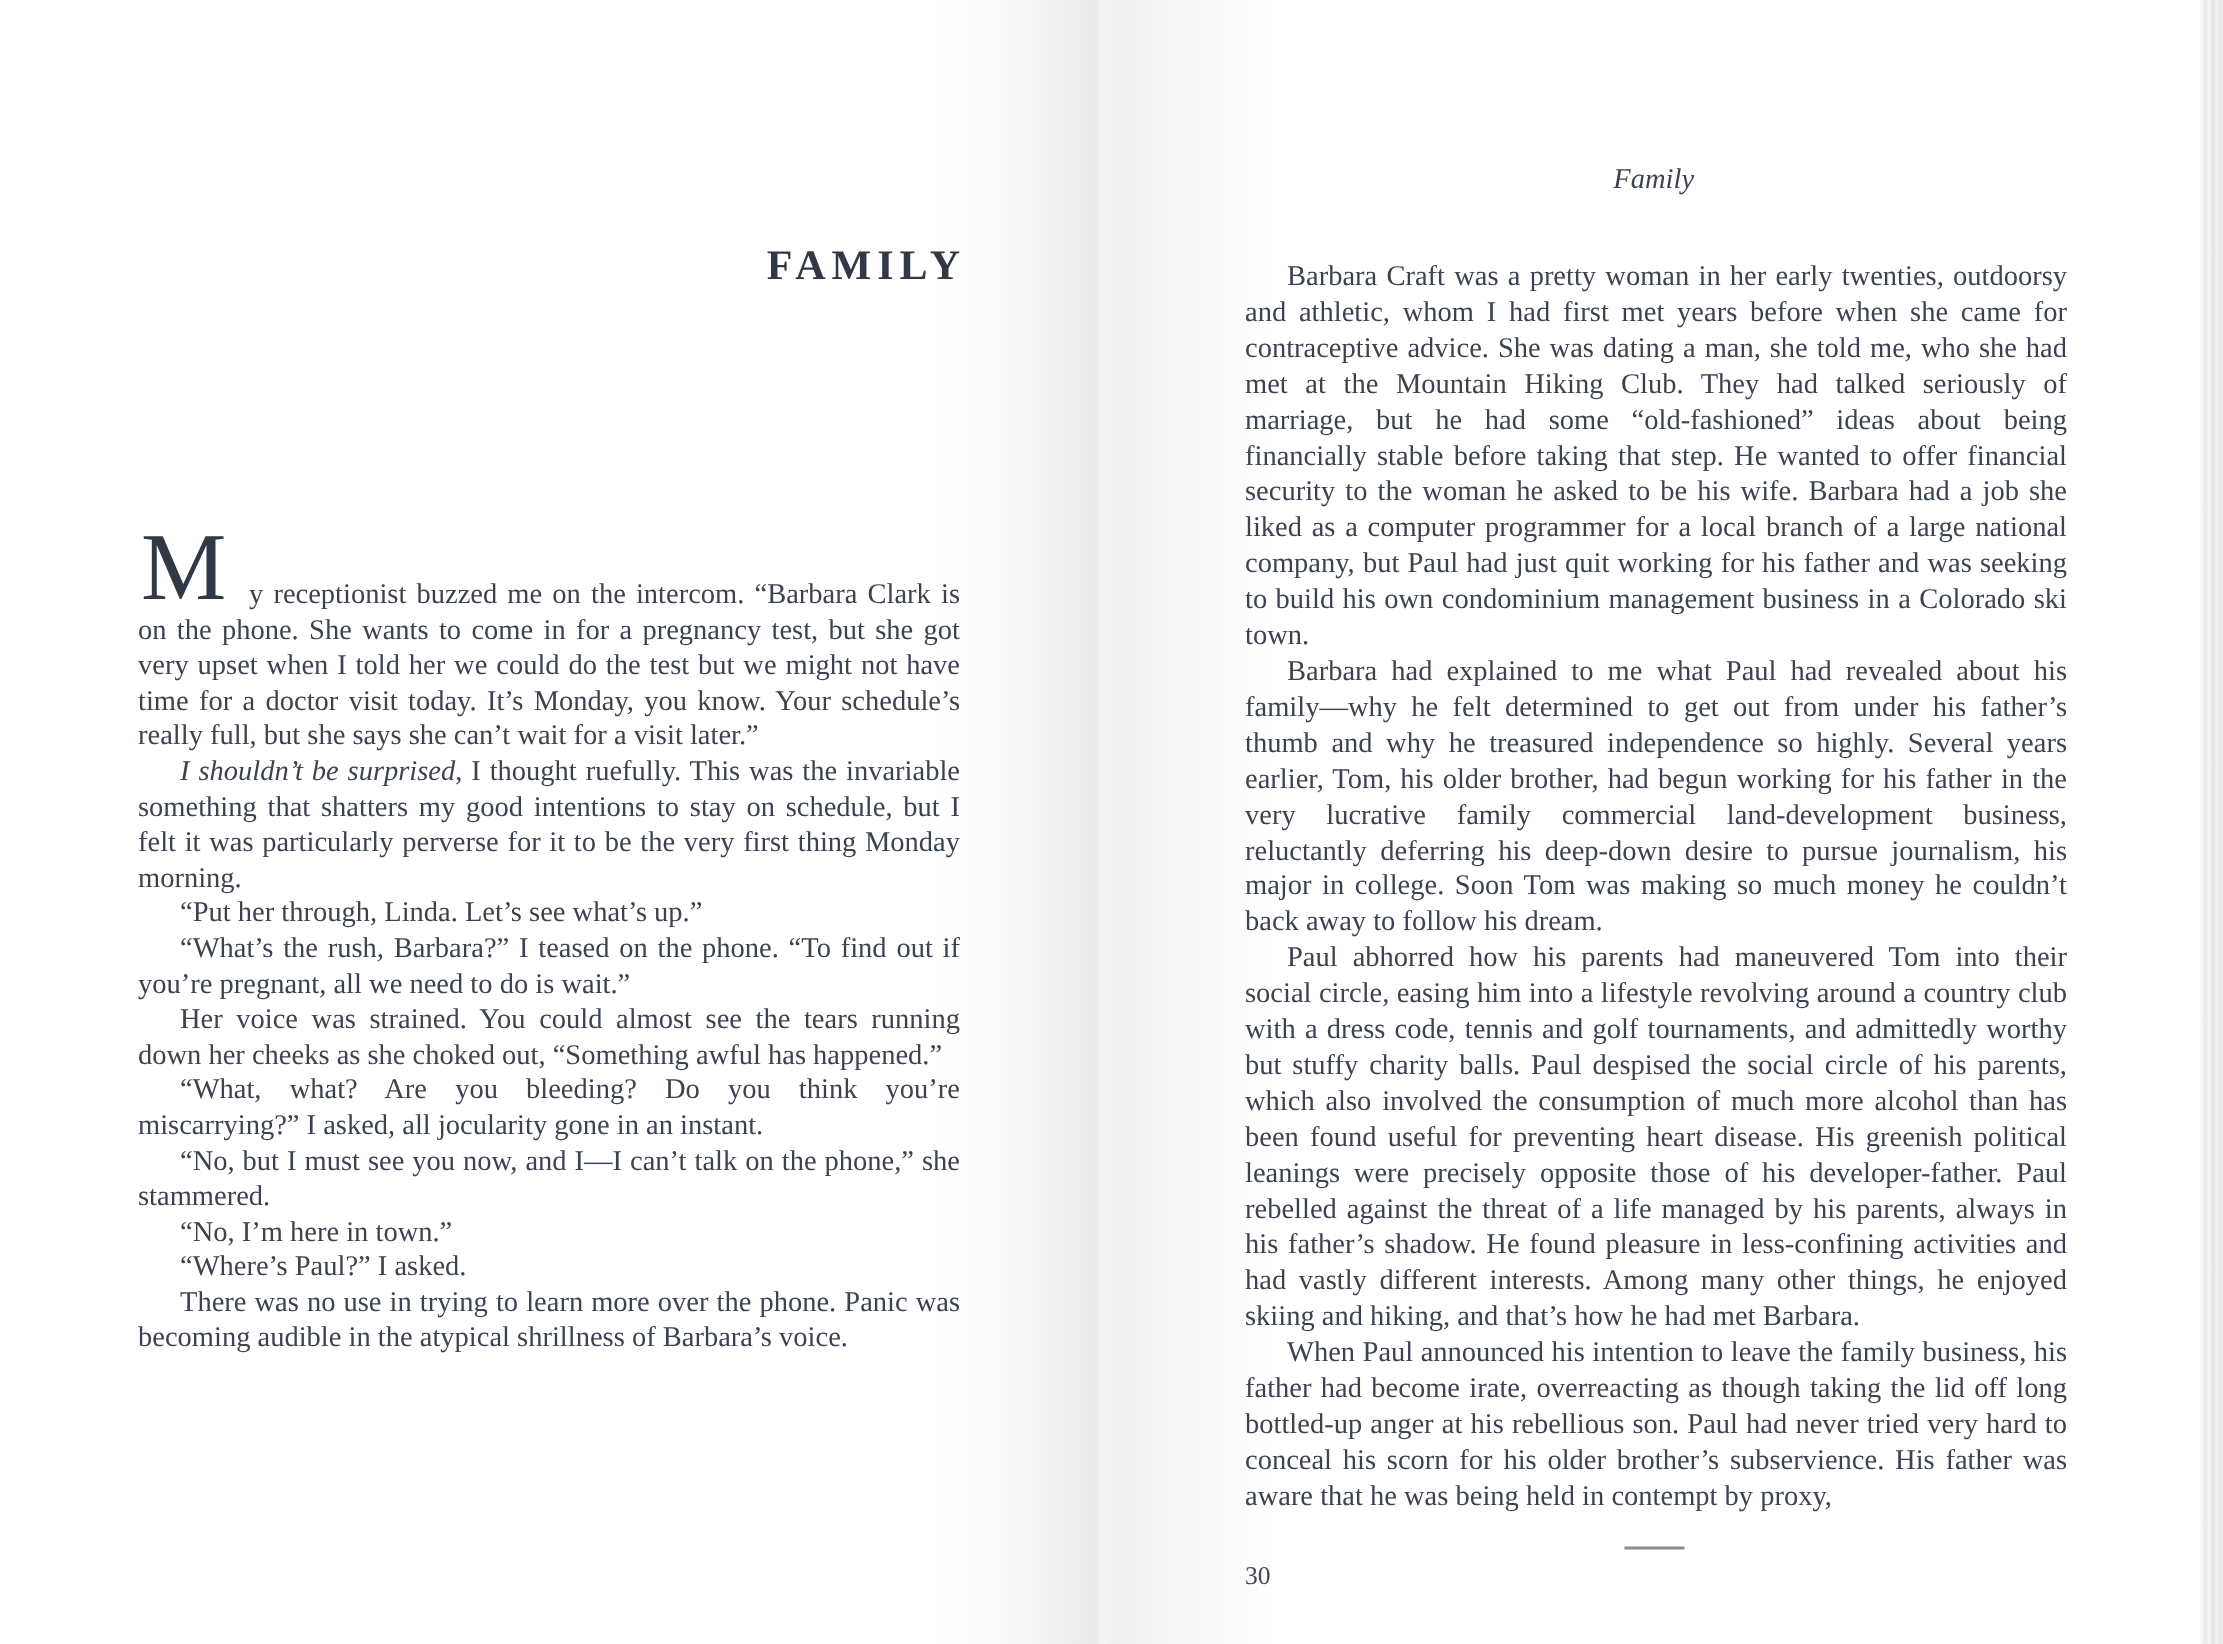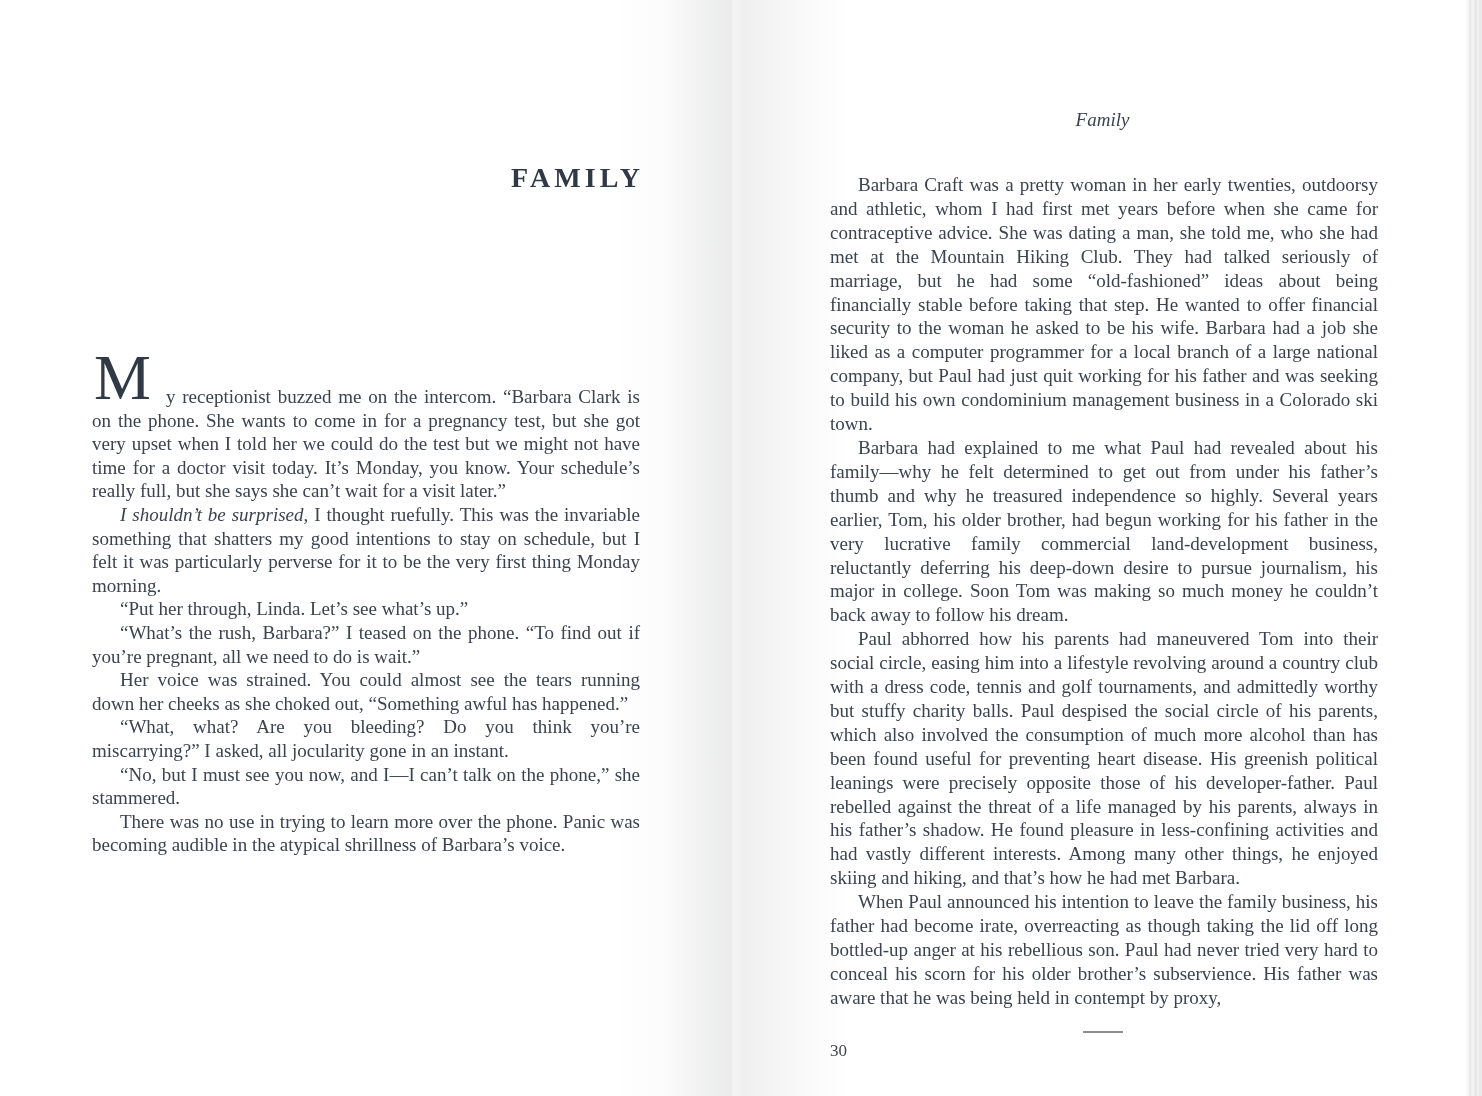--- a/index.html
+++ b/index.html
@@ -141,20 +141,22 @@
 
         <p class="para opening"><span class="drop-cap">M</span><span>y receptionist buzzed me on the intercom. “Barbara Clark is on the phone. She wants to come in for a pregnancy test, but she got very upset when I told her we could do the test but we might not have time for a doctor visit today. It’s Monday, you know. Your schedule’s really full, but she says she can’t wait for a visit later.”</span></p>
 
         <p class="para"><span class="ital">I shouldn’t be surprised</span><span>, I thought ruefully. This was the invariable something that shatters my good intentions to stay on schedule, but I felt it was particularly perverse for it to be the very first thing Monday morning.</span></p>
 
         <p class="para">“Put her through, Linda. Let’s see what’s up.”</p>
         <p class="para">“What’s the rush, Barbara?” I teased on the phone. “To find out if you’re pregnant, all we need to do is wait.”</p>
         <p class="para">Her voice was strained. You could almost see the tears running down her cheeks as she choked out, “Something awful has happened.”</p>
         <p class="para">“What, what? Are you bleeding? Do you think you’re miscarrying?” I asked, all jocularity gone in an instant.</p>
         <p class="para">“No, but I must see you now, and I—I can’t talk on the phone,” she stammered.</p>
+        <p class="para">“No, I’m here in town.”</p>
+        <p class="para">“Where’s Paul?” I asked.</p>
         <p class="para">There was no use in trying to learn more over the phone. Panic was becoming audible in the atypical shrillness of Barbara’s voice.</p>
       </div>
     </div>
   </div>
 
   <div class="page page-right">
     <div class="right-col">
 
       <h2 class="running-header">Family</h2>
 

